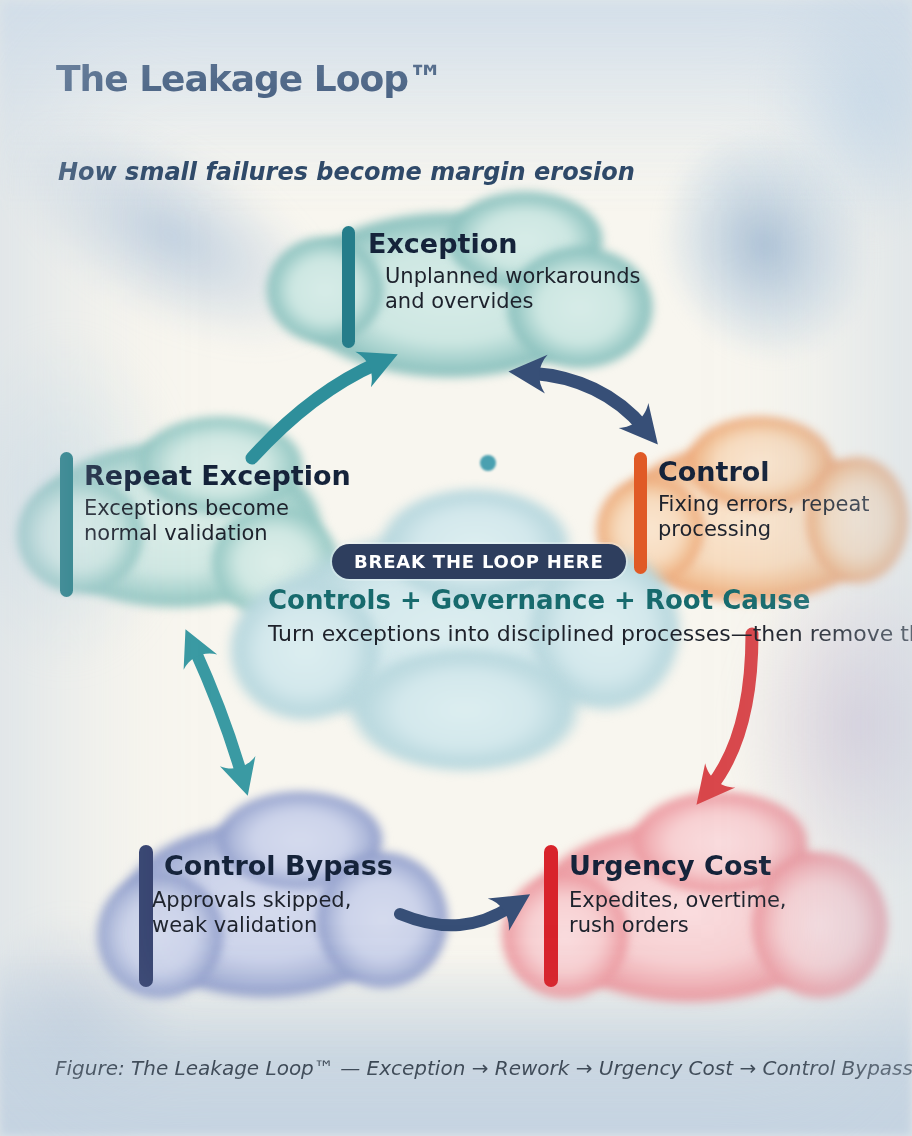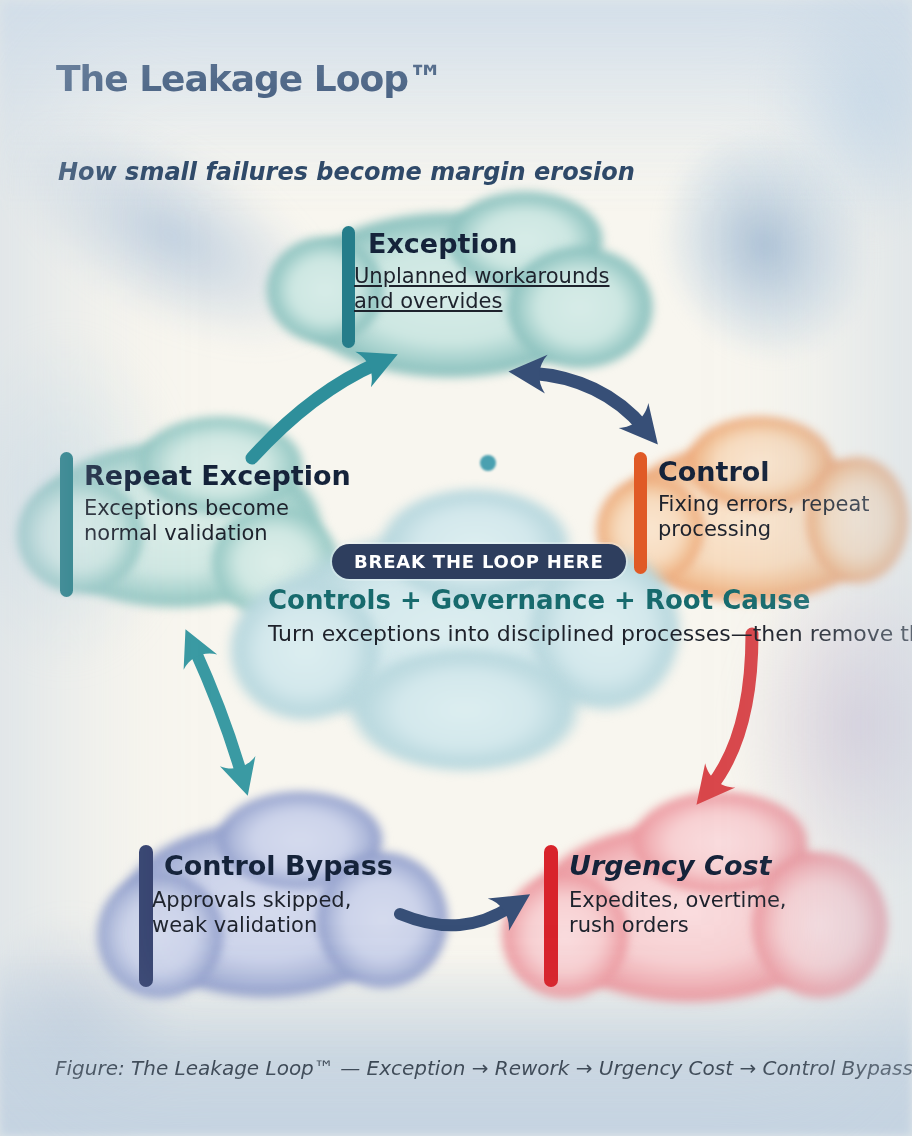--- a/index.html
+++ b/index.html
@@ -141,36 +141,36 @@
   <path d="M 752 634 Q 752 736 710 788" fill="none" stroke="#d9474b" stroke-width="13" stroke-linecap="round" marker-end="url(#ah-red)"></path>
   <path d="M 400 914 C 444 932 478 928 512 906" fill="none" stroke="#374f77" stroke-width="12" stroke-linecap="round" marker-end="url(#ah-navy)"></path>
   <path d="M 194 648 Q 224 714 242 776" fill="none" stroke="#3a9aa3" stroke-width="12" stroke-linecap="round" marker-start="url(#ah-teal2)" marker-end="url(#ah-teal2)"></path>
 </svg>
 
 <div class="page-title">The Leakage Loop™</div>
 <div class="page-subtitle">How small failures become margin erosion</div>
 
 <div class="accent-bar" style="left: 342px; top: 226px; width: 13px; height: 122px; background: rgb(37, 125, 138);"></div>
 <div class="node-title" style="left:368px;top:230px;">Exception</div>
-<div class="node-desc" style="left:354px;top:264px;width:280px;text-decoration:underline;">Unplanned workarounds and overvides</div>
+<div class="node-desc" style="left:385px;top:264px;width:280px;">Unplanned workarounds and overvides</div>
 
 <div class="accent-bar" style="left: 634px; top: 452px; width: 13px; height: 122px; background: rgb(224, 90, 38);"></div>
 <div class="node-title" style="left:658px;top:458px;">Control</div>
 <div class="node-desc" style="left:658px;top:492px;width:250px;">Fixing errors, repeat processing</div>
 
 <div class="accent-bar" style="left: 60px; top: 452px; width: 13px; height: 145px; background: rgb(30, 122, 130);"></div>
 <div class="node-title" style="left:84px;top:462px;">Repeat Exception</div>
 <div class="node-desc" style="left:84px;top:496px;width:220px;">Exceptions become normal validation</div>
 
 <div class="accent-bar" style="left: 139px; top: 845px; width: 14px; height: 142px; background: rgb(53, 66, 111);"></div>
 <div class="node-title" style="left:164px;top:852px;">Control Bypass</div>
 <div class="node-desc" style="left:152px;top:888px;width:230px;">Approvals skipped, weak validation</div>
 
 <div class="accent-bar" style="left: 544px; top: 845px; width: 14px; height: 142px; background: rgb(216, 35, 43);"></div>
-<div class="node-title" style="left:569px;top:852px;font-style:italic;">Urgency Cost</div>
+<div class="node-title" style="left:569px;top:852px;">Urgency Cost</div>
 <div class="node-desc" style="left:569px;top:888px;width:245px;">Expedites, overtime, rush orders</div>
 
 <div class="badge">BREAK THE LOOP HERE</div>
 <div class="center-headline">Controls + Governance + Root Cause</div>
 <div class="center-body">Turn exceptions into disciplined processes—then remove the failure</div>
 
 <div class="caption">Figure: The Leakage Loop™ — Exception → Rework → Urgency Cost → Control Bypass → Repeat Exception</div>
 
 <div class="vignette"></div>
 

